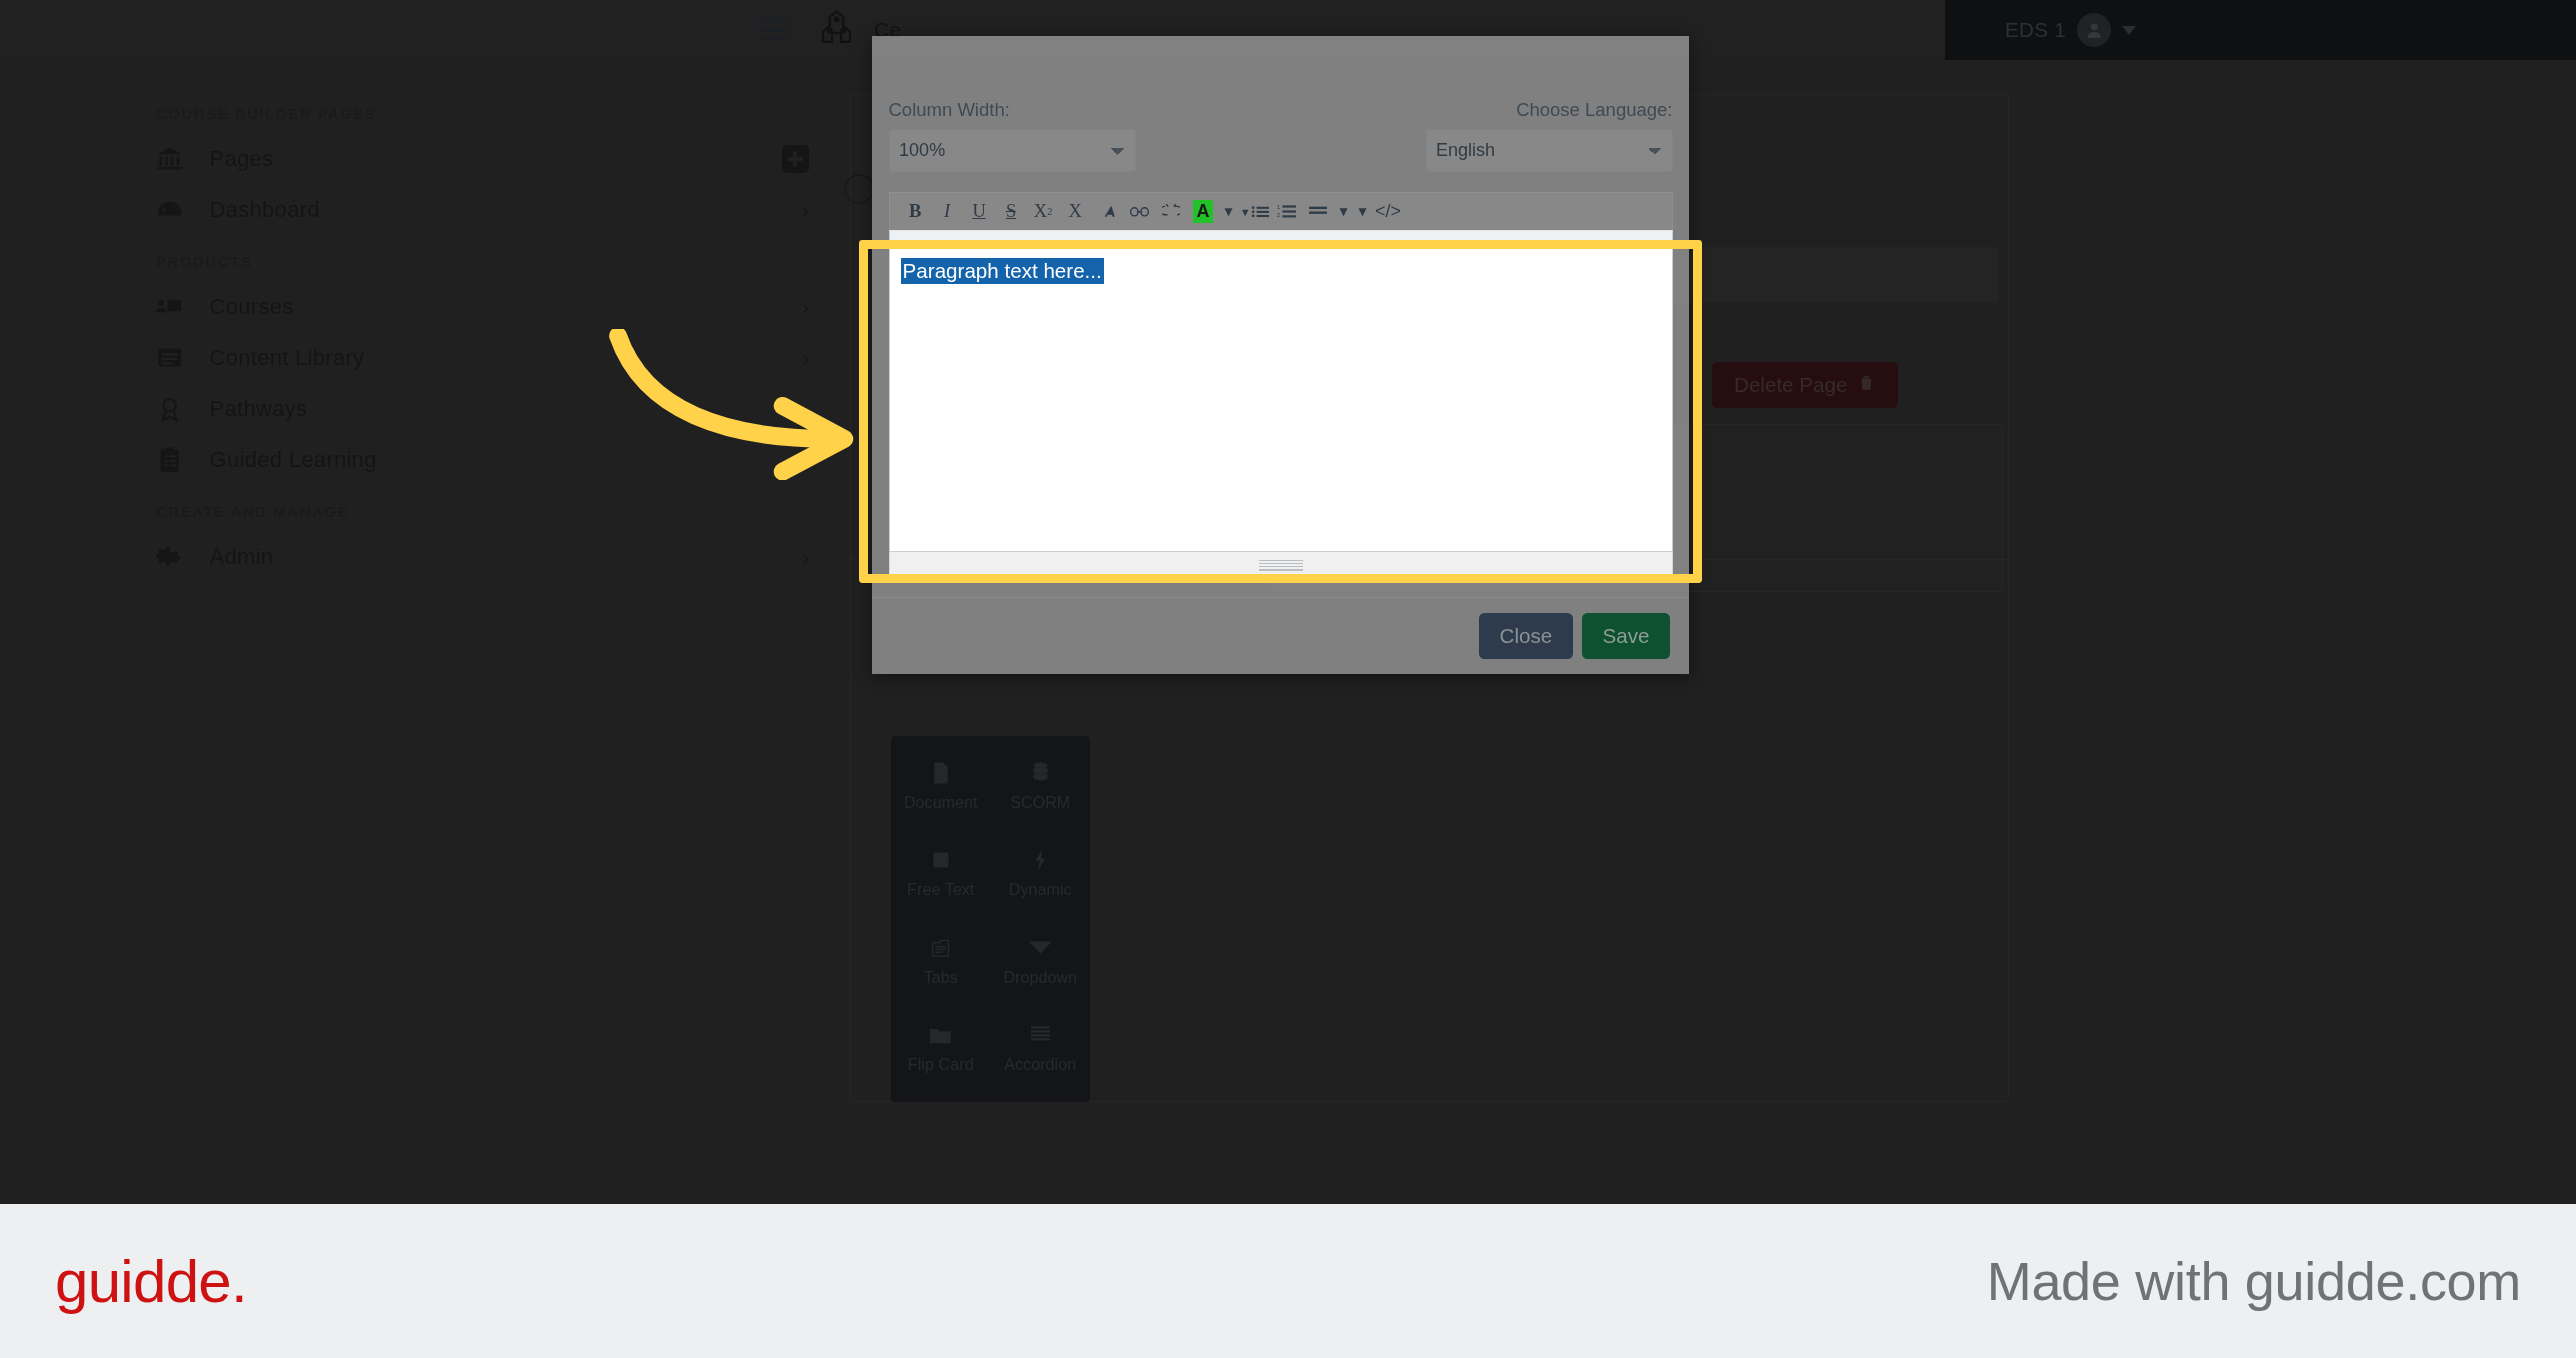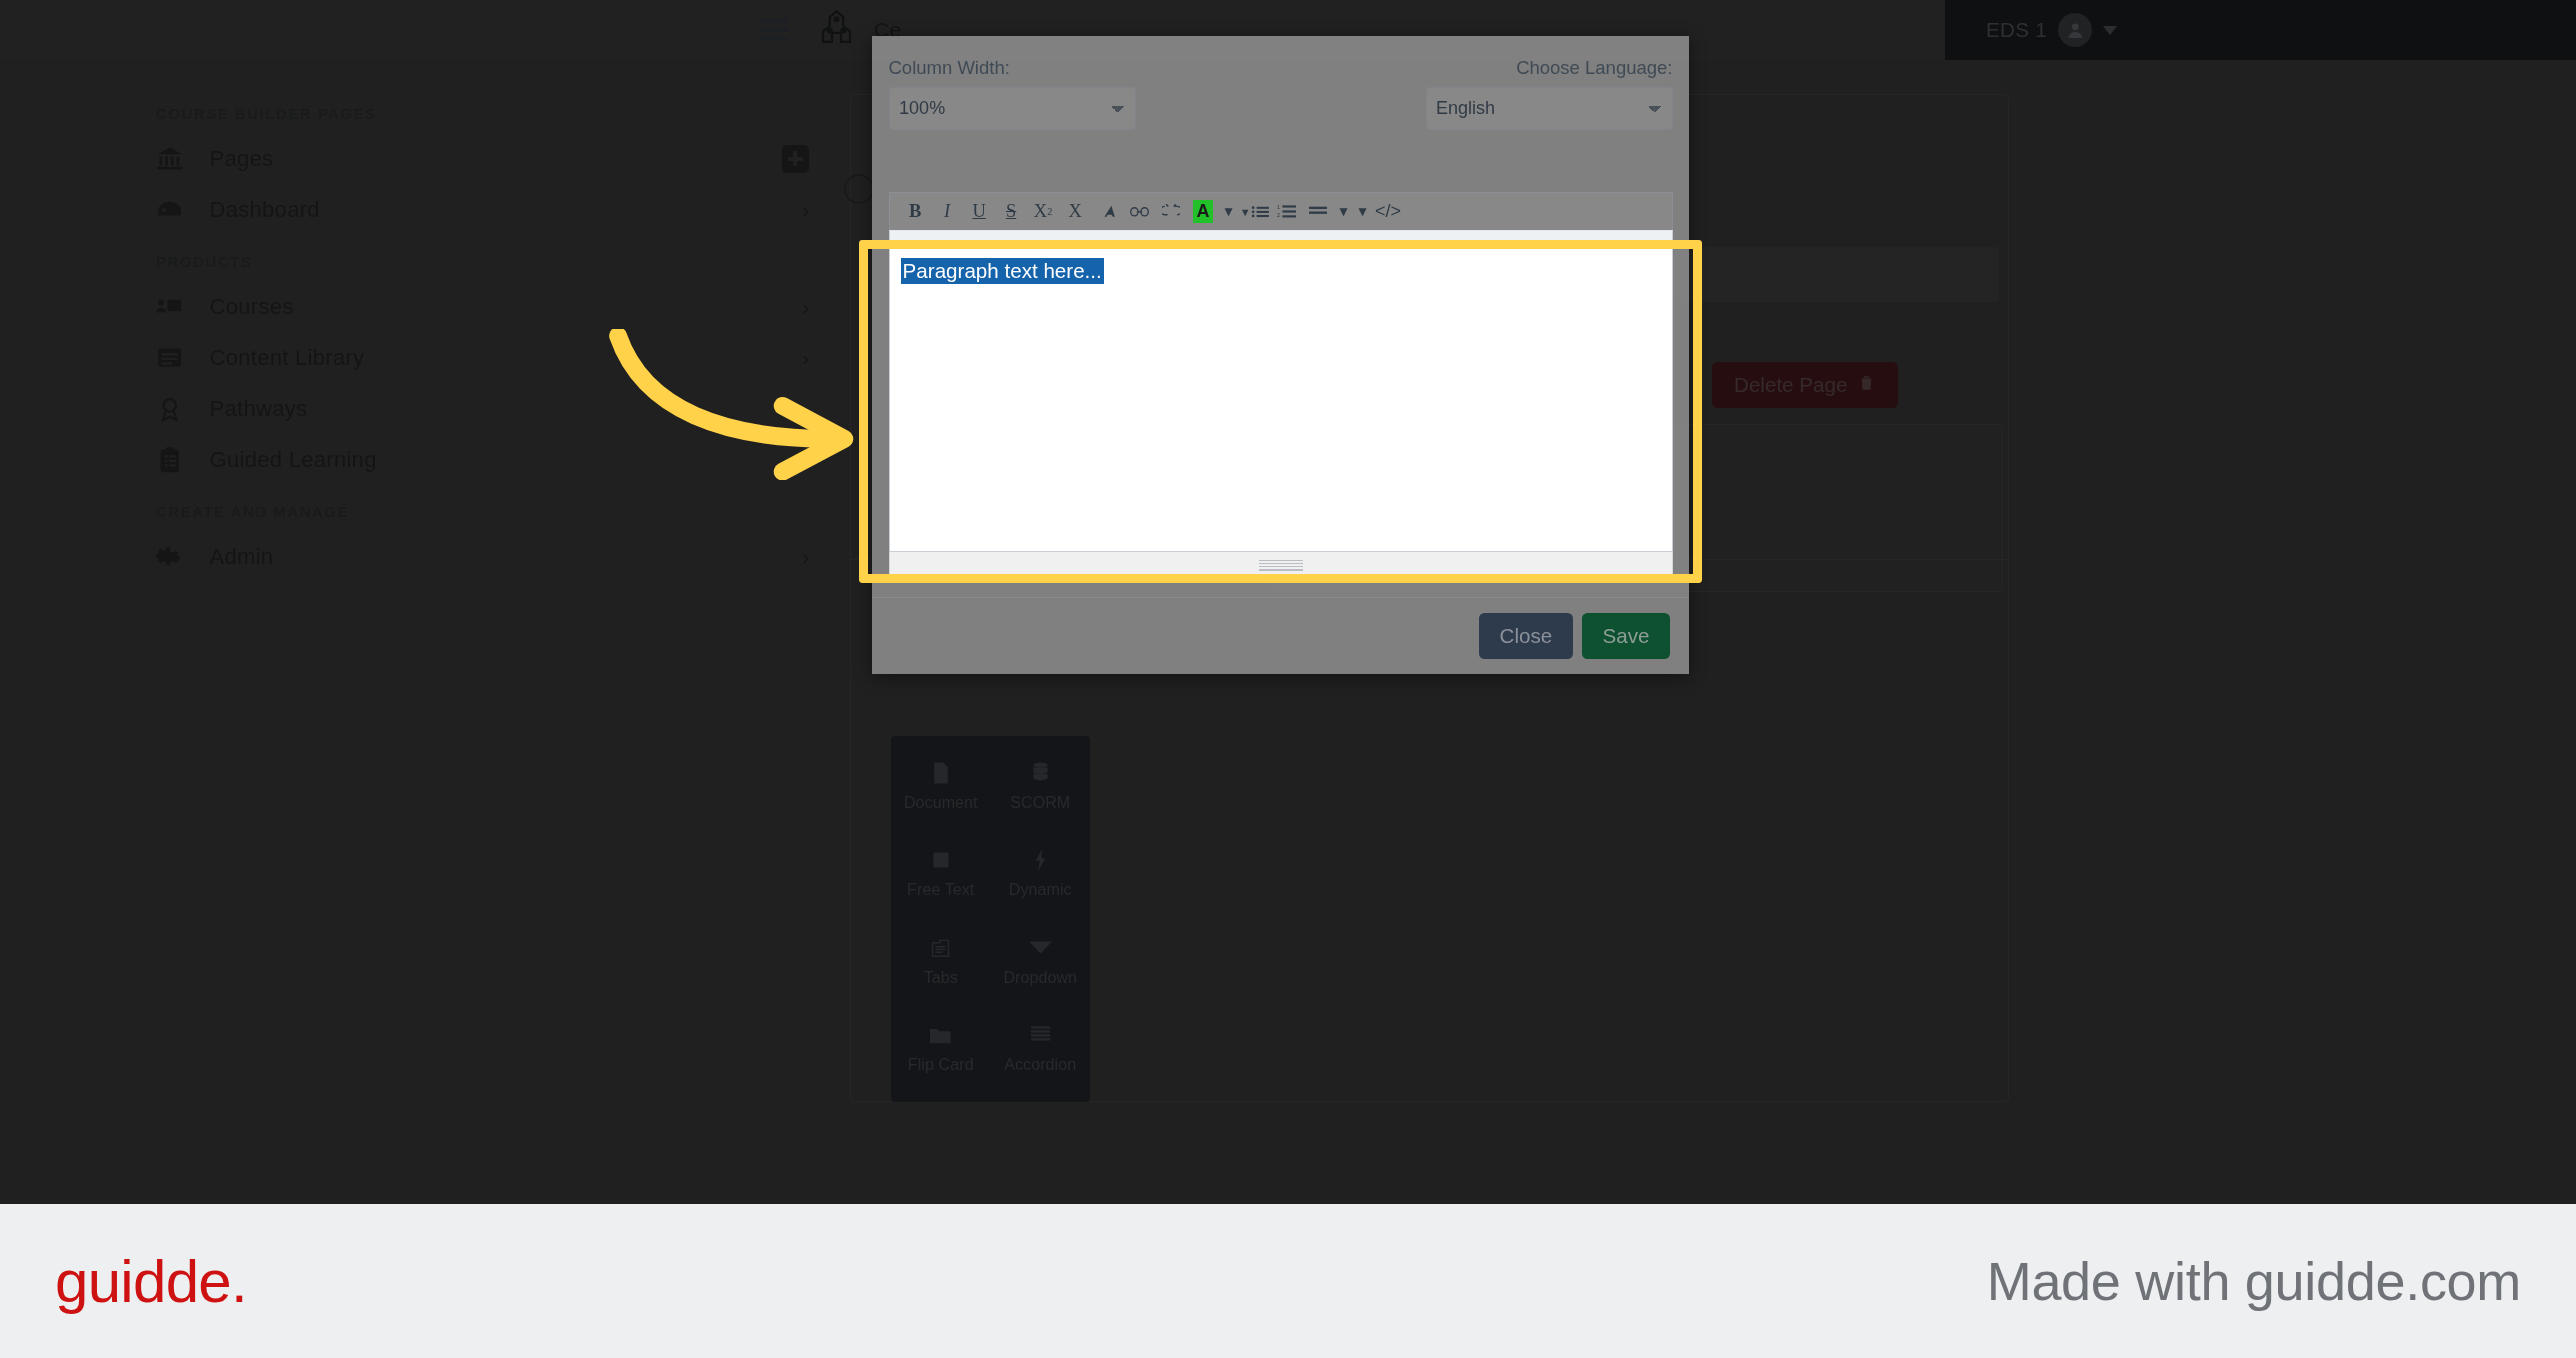--- a/index.html
+++ b/index.html
@@ -18,21 +18,21 @@
   
   .topbar {
     position: absolute; top: 0; left: 0; right: 0; height: 60px;
     background: #3f3f3f;
     display: flex; align-items: center;
   }
   .topbar-right {
     position: absolute; top: 0; right: 0; height: 60px; width: 631px;
     background: #15181d;
     display: flex; align-items: center; justify-content: flex-start;
-    padding-left: 41px;
+    padding-left: 60px;
   }
   .hamburger { margin-left: 758px; width: 30px; display: flex; flex-direction: column; gap: 4.8px; cursor: pointer; }
   .hamburger span { display: block; height: 4.1px; background: #343a45; border-radius: 0.7px; }
   .brand-logo { margin-left: 26px; width: 45px; height: 45px; opacity: .95; }
   .brand-text { margin-left: 15px; font-size: 21px; color: #1d1f22; letter-spacing: 0.3px; }
   .user-name { font-size: 20.6px; color: #5a5e63; letter-spacing: 0.3px; }
   .avatar {
     width: 34px; height: 34px; border-radius: 50%;
     background: #3b4046; margin-left: 11px;
     display: flex; align-items: center; justify-content: center;
@@ -126,21 +126,21 @@
     position: absolute; left: 15px; top: 50%; transform: translateY(-50%);
     font-size: 26px; color: #3b4855; letter-spacing: 0.1px;
   }
   .modal-close {
     position: absolute; right: 16.5px; top: 18px;
     font-size: 23px; color: #4c4c4c; background: none; border: none;
     cursor: pointer; font-family: inherit; line-height: 1;
   }
   .modal-body { position: relative; padding: 20.6px 16.5px 0 16.5px; }
   .field-row { display: flex; justify-content: space-between; }
-  .field { width: 247px; }
+  .field { width: 247px; margin-top: 42px; }
   .field.right { text-align: right; }
   .field-label { font-size: 18.5px; color: #3f4a54; margin-bottom: 8.2px; display: block; }
   .field select {
     width: 100%; height: 43px; font-size: 18px; font-family: inherit;
     color: #303a44; background: rgba(160,160,160,0.25);
     border: 0.7px solid #7f858b; border-radius: 2.7px; padding: 0 9.6px;
     text-align: left; appearance: none;
     background-image: linear-gradient(45deg, transparent 50%, #4a5058 50%),
                       linear-gradient(135deg, #4a5058 50%, transparent 50%);
     background-position: calc(100% - 16.5px) 18.5px, calc(100% - 9.6px) 18.5px;

